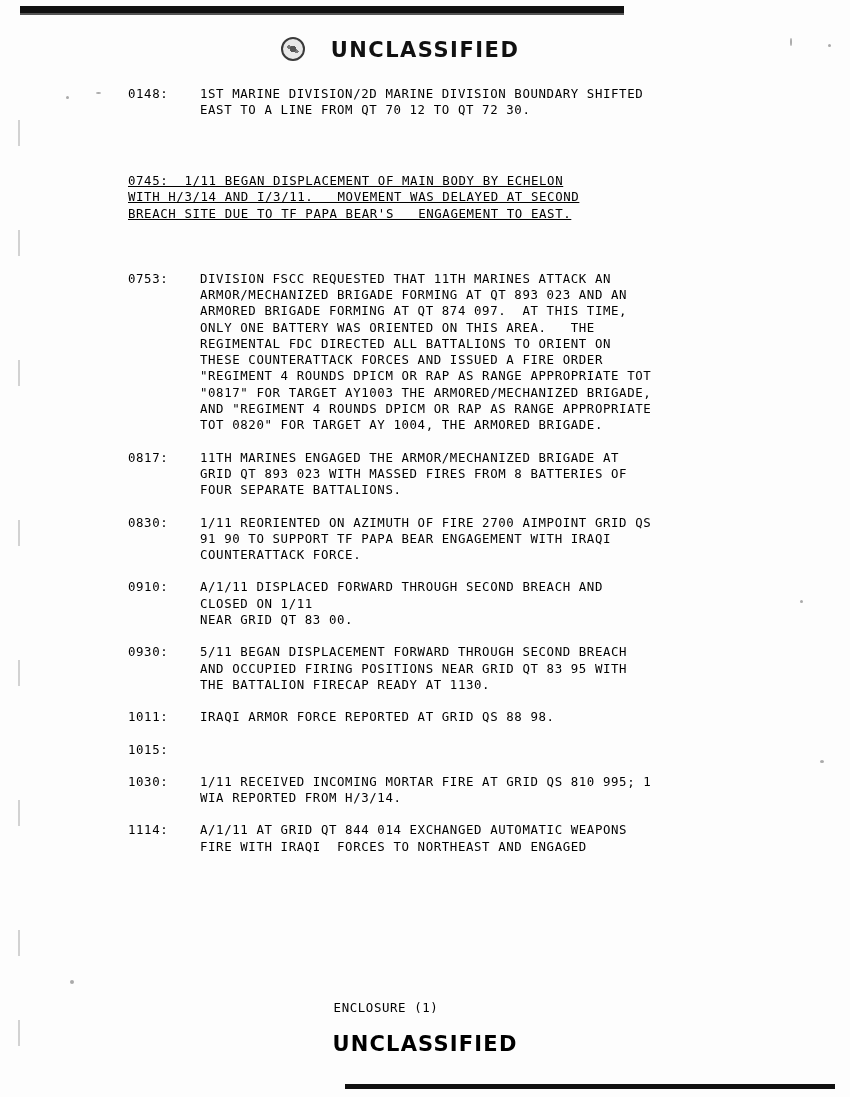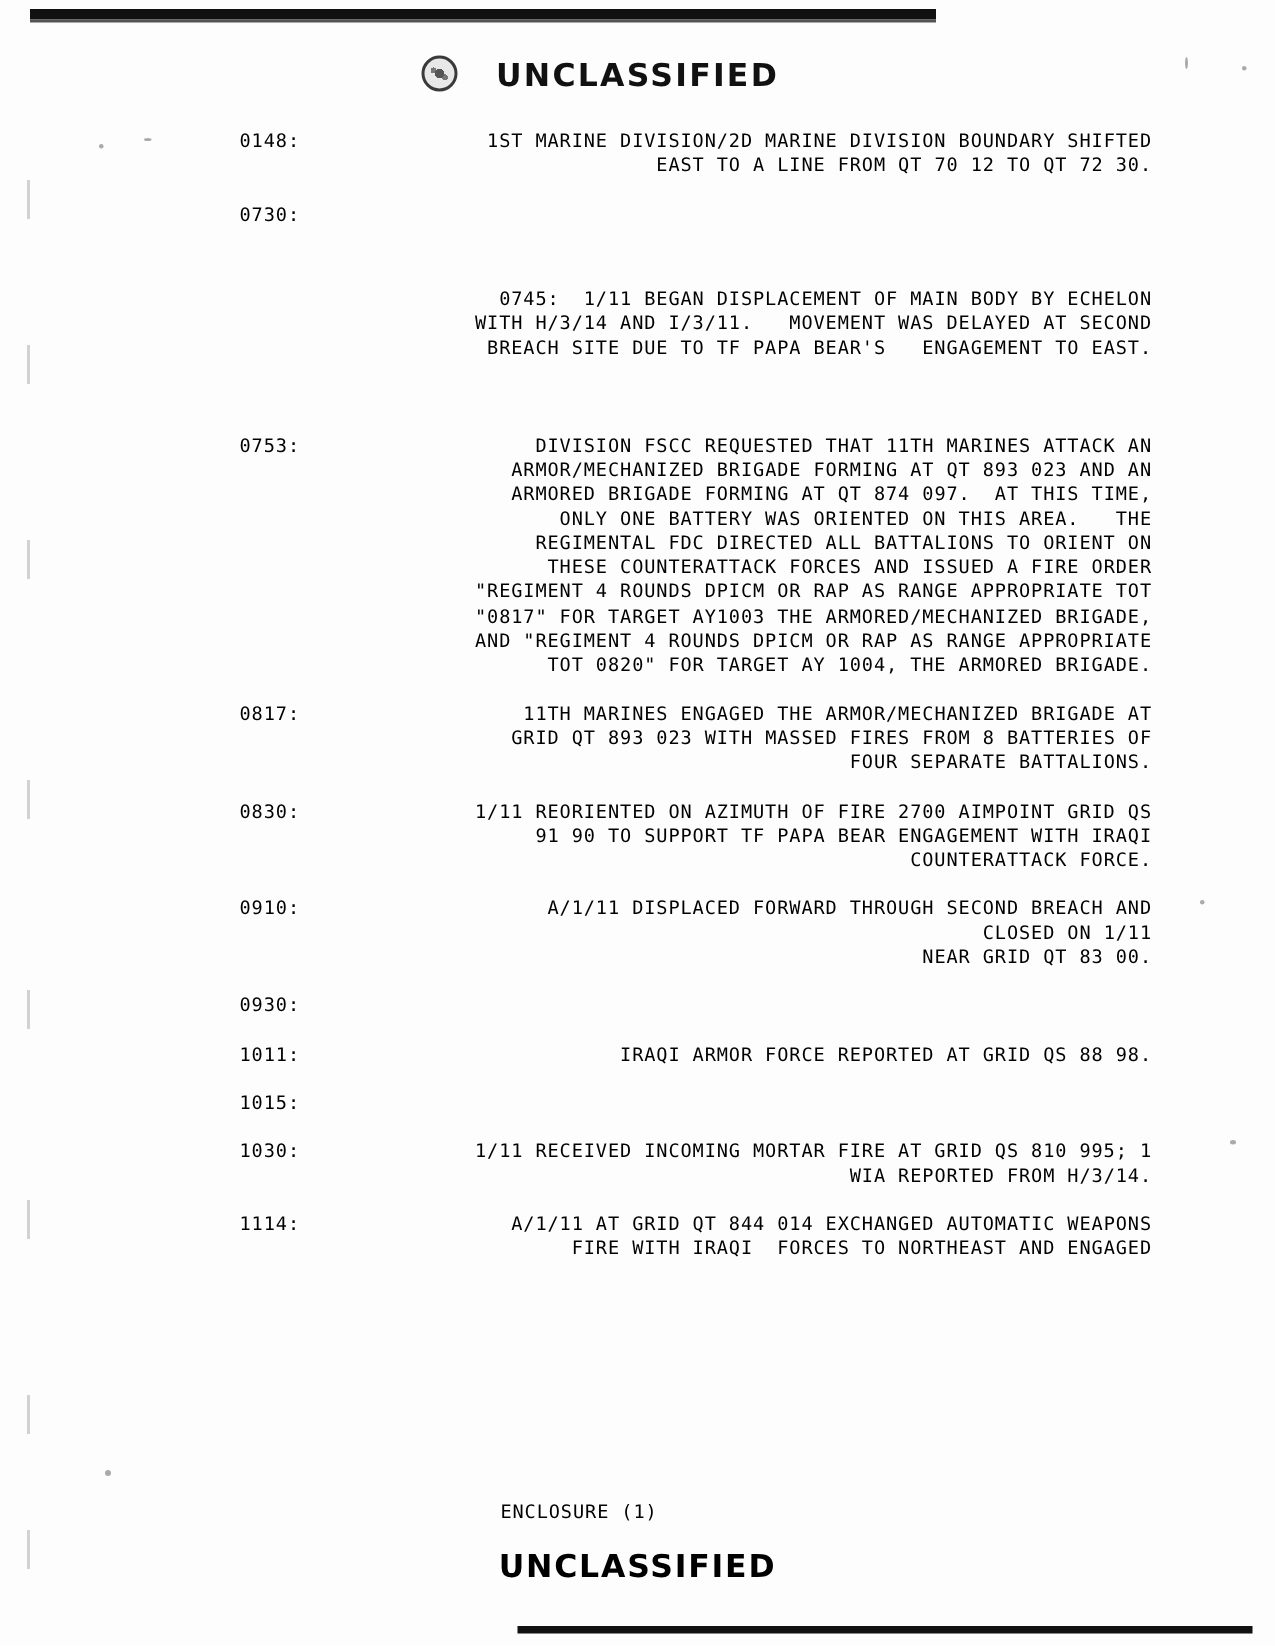--- a/index.html
+++ b/index.html
@@ -91,42 +91,42 @@
       radial-gradient(circle at 30% 40%, #777 0 2px, transparent 2px),
       radial-gradient(circle at 68% 62%, #777 0 2px, transparent 2px),
       #e8e8e8;
   }
 
   .body-block {
     position: absolute;
     top: 86px;
     left: 128px;
     width: 640px;
-    text-align: right;
   }
 
   .entry {
     display: flex;
     margin-bottom: 16px;
     font-size: 12.4px;
     line-height: 16.3px;
     letter-spacing: 0.6px;
   }
   .entry-time {
     width: 72px;
     flex: 0 0 72px;
     white-space: pre;
   }
   .entry-text {
     flex: 1 1 auto;
     white-space: pre-wrap;
   }
   .sub-para {
-    margin-top: 24px;
+    margin-top: 6px;
     white-space: pre-wrap;
+    text-decoration: underline;
   }
 
   .enclosure {
     position: absolute;
     top: 1000px;
     left: 0;
     width: 772px;
     text-align: center;
     font-size: 12.4px;
     letter-spacing: 0.6px;
@@ -182,21 +182,20 @@
 
   <div class="body-block">
 
     <div class="entry">
       <div class="entry-time">0148:</div>
       <div class="entry-text">1ST MARINE DIVISION/2D MARINE DIVISION BOUNDARY SHIFTED
 EAST TO A LINE FROM QT 70 12 TO QT 72 30.</div>
     </div>
 
     <div class="entry">
-      <div class="entry-time">0730:</div>
       <div class="entry-text">
         <div class="sub-para">0745:  1/11 BEGAN DISPLACEMENT OF MAIN BODY BY ECHELON
 WITH H/3/14 AND I/3/11.   MOVEMENT WAS DELAYED AT SECOND
 BREACH SITE DUE TO TF PAPA BEAR'S   ENGAGEMENT TO EAST.</div>
       </div>
     </div>
 
     <div class="entry">
       <div class="entry-time">0753:</div>
       <div class="entry-text">DIVISION FSCC REQUESTED THAT 11TH MARINES ATTACK AN
@@ -228,20 +227,23 @@
 
     <div class="entry">
       <div class="entry-time">0910:</div>
       <div class="entry-text">A/1/11 DISPLACED FORWARD THROUGH SECOND BREACH AND
 CLOSED ON 1/11
 NEAR GRID QT 83 00.</div>
     </div>
 
     <div class="entry">
       <div class="entry-time">0930:</div>
+      <div class="entry-text">5/11 BEGAN DISPLACEMENT FORWARD THROUGH SECOND BREACH
+AND OCCUPIED FIRING POSITIONS NEAR GRID QT 83 95 WITH
+THE BATTALION FIRECAP READY AT 1130.</div>
     </div>
 
     <div class="entry">
       <div class="entry-time">1011:</div>
       <div class="entry-text">IRAQI ARMOR FORCE REPORTED AT GRID QS 88 98.</div>
     </div>
 
     <div class="entry">
       <div class="entry-time">1015:</div>
     </div>

